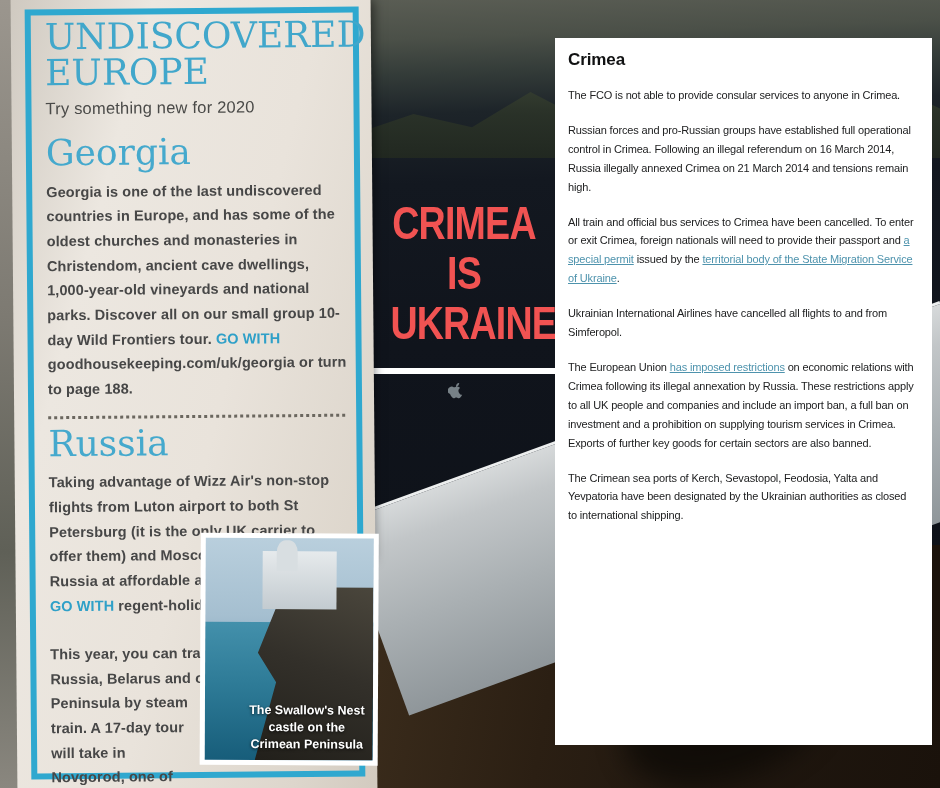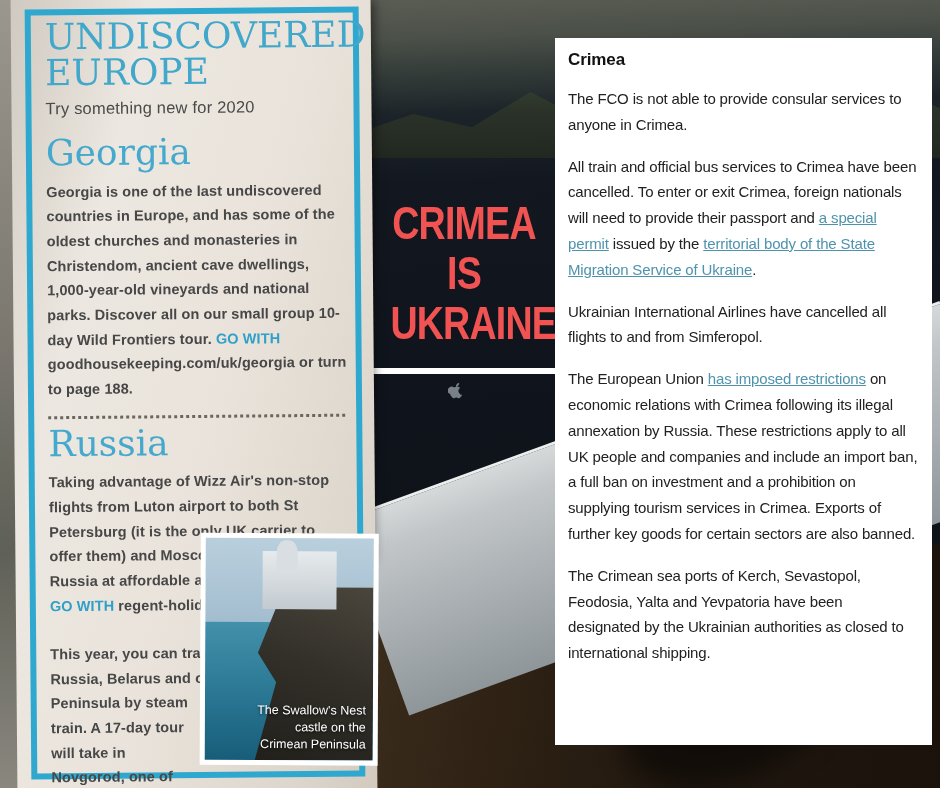--- a/index.html
+++ b/index.html
@@ -56,28 +56,28 @@
     background:linear-gradient(180deg,#b9cfdd 0%,#a5bfd0 35%,#8fb0c4 50%);}
   .castle-sea{position:absolute;left:0;bottom:0;width:100%;height:62%;
     background:linear-gradient(180deg,#4390ab 0%,#2e7b97 45%,#175d7a 100%);}
   .castle-cliff{position:absolute;right:0;bottom:0;width:78%;height:78%;
     background:linear-gradient(200deg,#4a463c 0%,#33302a 45%,#211f1a 100%);
     clip-path:polygon(32% 0,100% 0,100% 100%,10% 100%,26% 55%,12% 38%);}
   .castle-building{position:absolute;left:34%;top:6%;width:44%;height:26%;
     background:linear-gradient(180deg,#e6eaec,#c3cbd0);}
   .castle-tower{position:absolute;left:42%;top:1%;width:13%;height:14%;
     background:#d8dee1;border-radius:40% 40% 0 0;}
-  .castle-caption{position:absolute;right:7px;bottom:7px;width:118px;text-align:right;
-    color:#ffffff;font-weight:normal;font-size:12.5px;line-height:1.35;
+  .castle-caption{position:absolute;right:7px;bottom:7px;width:118px;text-align:center;
+    color:#ffffff;font-weight:bold;font-size:12.5px;line-height:1.35;
     text-shadow:0 1px 3px rgba(0,0,0,.75);}
   
   .advice-panel{position:absolute;left:555px;top:38px;width:377px;height:707px;
     background:#ffffff;box-sizing:border-box;padding:12px 14px 0 13px;color:#202122;}
   .advice-h{margin:0 0 16px 0;font-size:17px;font-weight:bold;color:#101112;letter-spacing:-.1px;}
-  .advice-p{margin:0 0 16px 0;font-size:15px;line-height:1.72;letter-spacing:-.15px;}
+  .advice-p{margin:0 0 16px 0;font-size:11px;line-height:1.72;letter-spacing:-.15px;}
   .inline-link{color:#4e93ad;text-decoration:underline;cursor:pointer;}
 </style>
 </head>
 <body>
 
 <div class="stage">
 
   <div class="bg-screen"></div>
   <div class="bg-ridge"></div>
   <div class="bg-desk"></div>
@@ -121,19 +121,20 @@
           <div class="castle-tower"></div>
           <div class="castle-caption">The Swallow's Nest castle on the Crimean Peninsula</div>
         </div>
       </div>
     </div>
   </div>
 
   <div class="advice-panel">
     <h3 class="advice-h">Crimea</h3>
     <p class="advice-p"><span>The FCO is not able to provide consular services to anyone in Crimea.</span></p>
+    <p class="advice-p"><span>Russian forces and pro-Russian groups have established full operational control in Crimea. Following an illegal referendum on 16 March 2014, Russia illegally annexed Crimea on 21 March 2014 and tensions remain high.</span></p>
     <p class="advice-p"><span>All train and official bus services to Crimea have been cancelled. To enter or exit Crimea, foreign nationals will need to provide their passport and </span><a class="inline-link">a special permit</a><span> issued by the </span><a class="inline-link">territorial body of the State Migration Service of Ukraine</a><span>.</span></p>
     <p class="advice-p"><span>Ukrainian International Airlines have cancelled all flights to and from Simferopol.</span></p>
     <p class="advice-p"><span>The European Union </span><a class="inline-link">has imposed restrictions</a><span> on economic relations with Crimea following its illegal annexation by Russia. These restrictions apply to all UK people and companies and include an import ban, a full ban on investment and a prohibition on supplying tourism services in Crimea. Exports of further key goods for certain sectors are also banned.</span></p>
     <p class="advice-p"><span>The Crimean sea ports of Kerch, Sevastopol, Feodosia, Yalta and Yevpatoria have been designated by the Ukrainian authorities as closed to international shipping.</span></p>
   </div>
 
 </div>
 
 </body></html>

